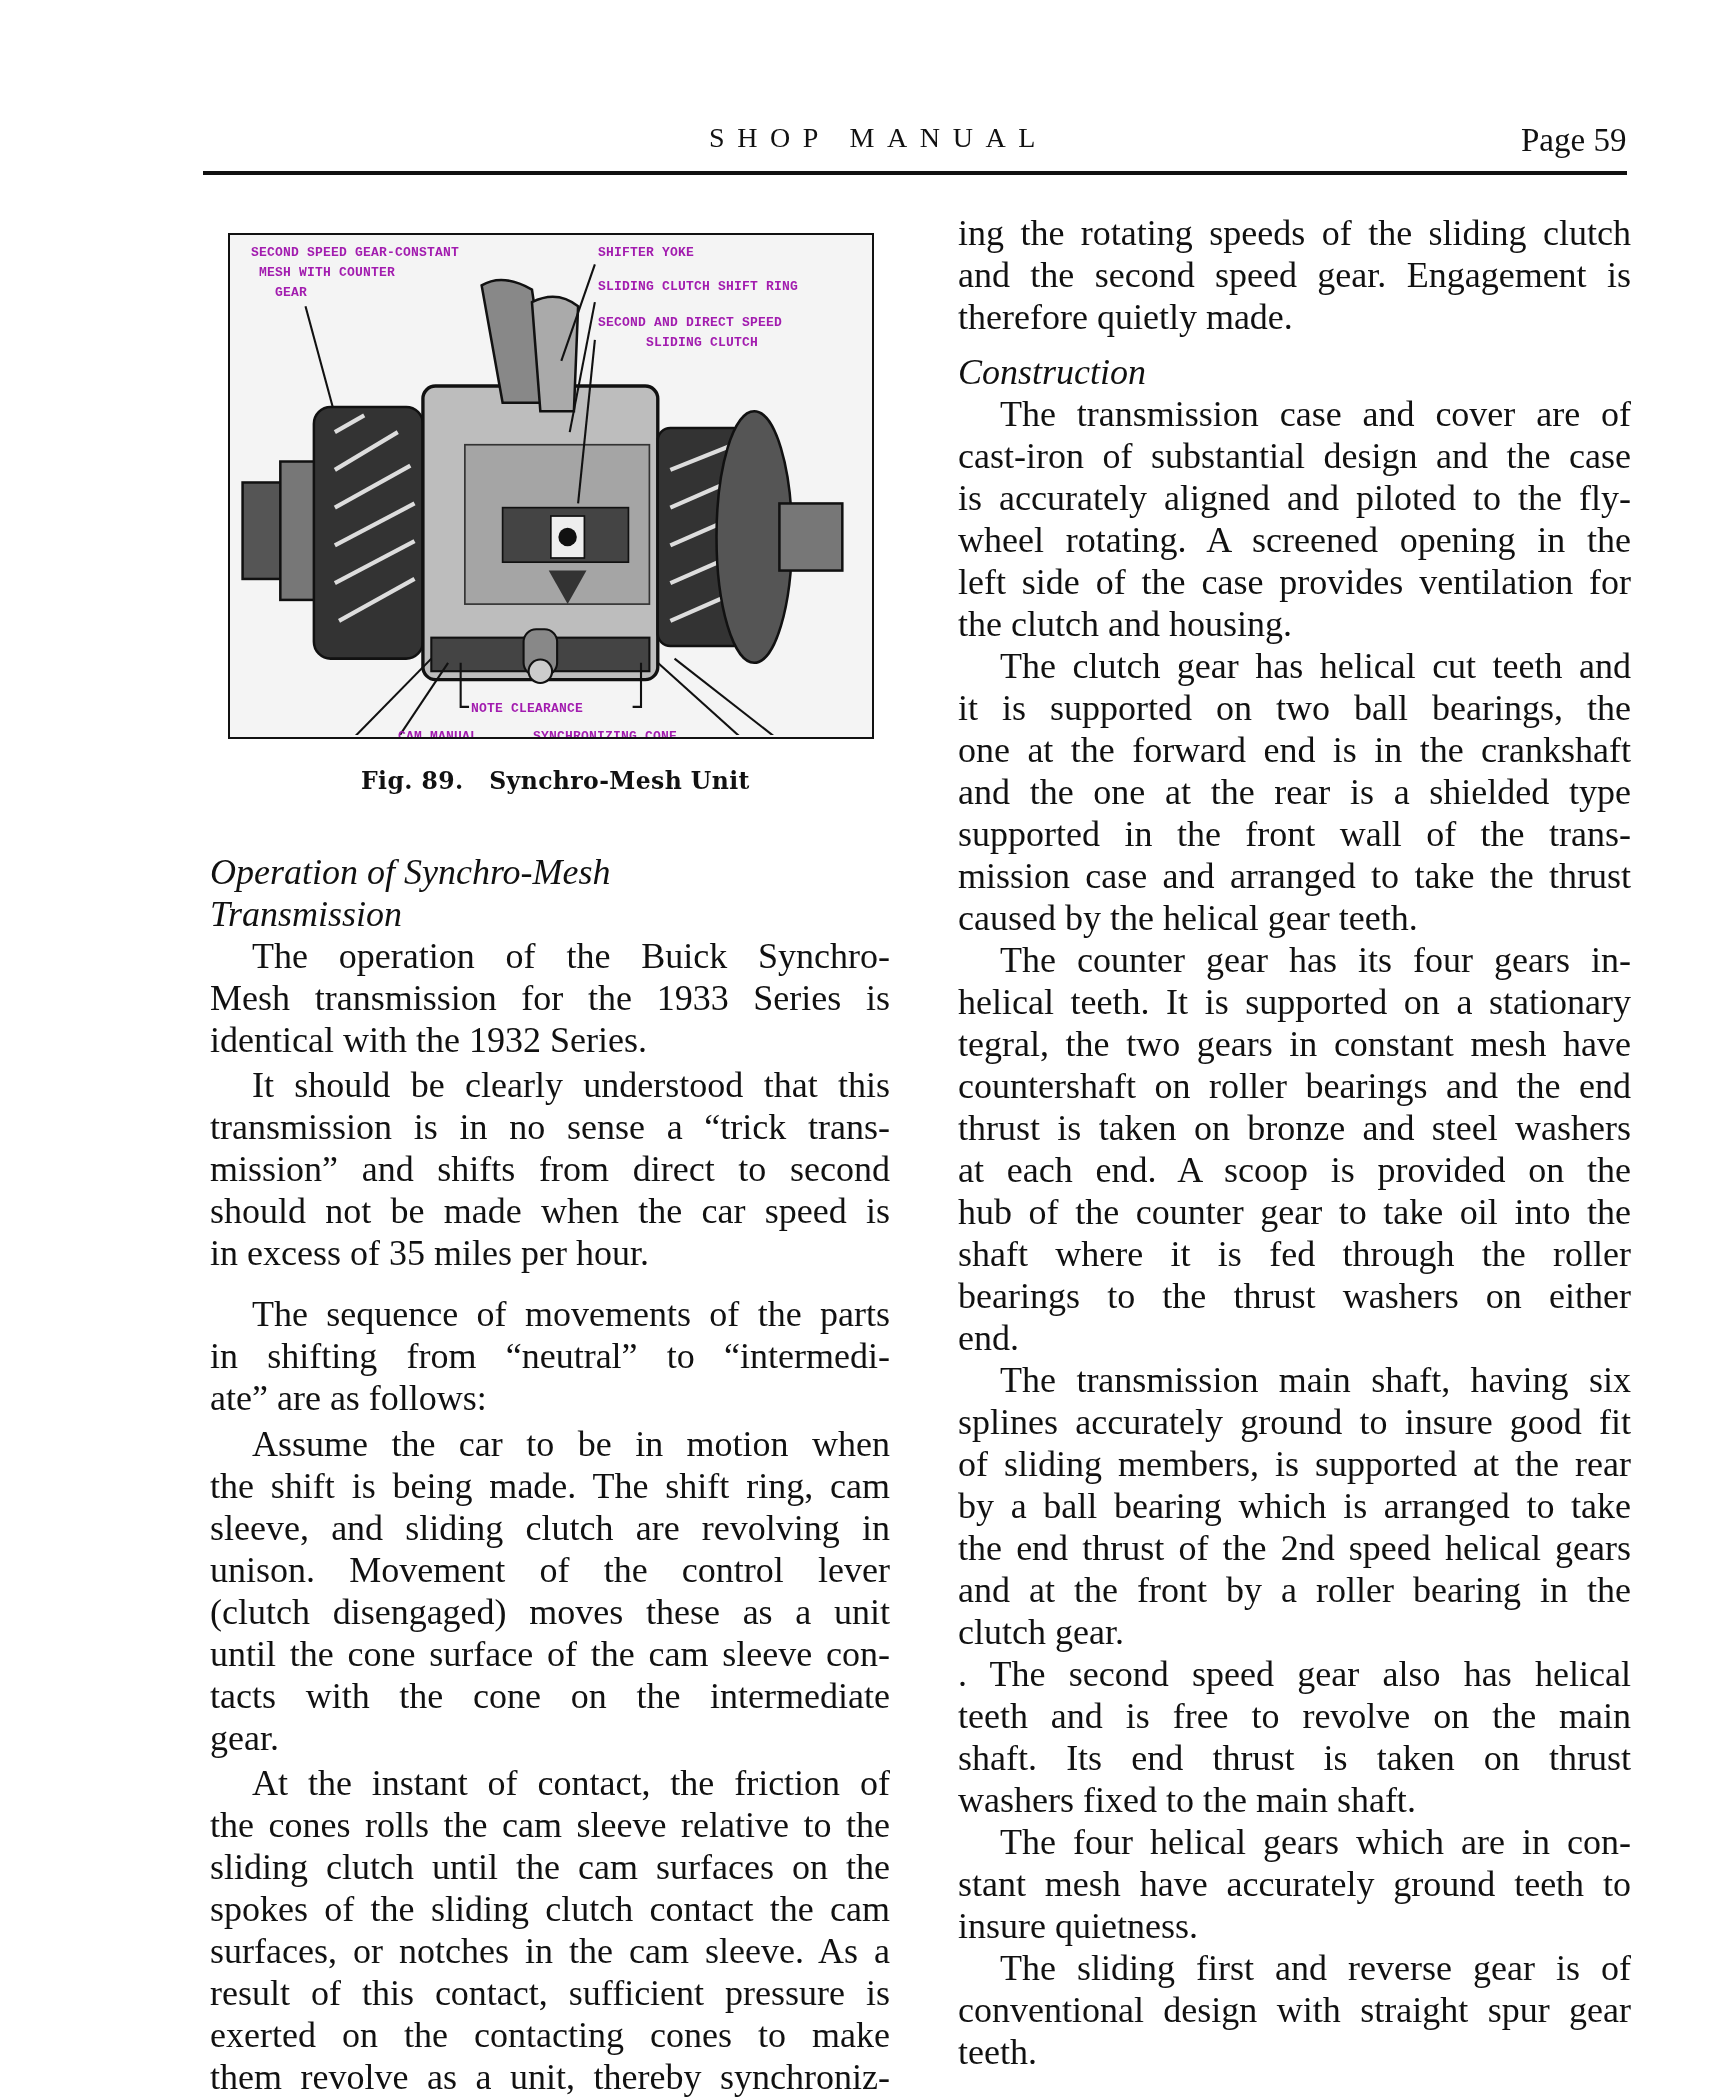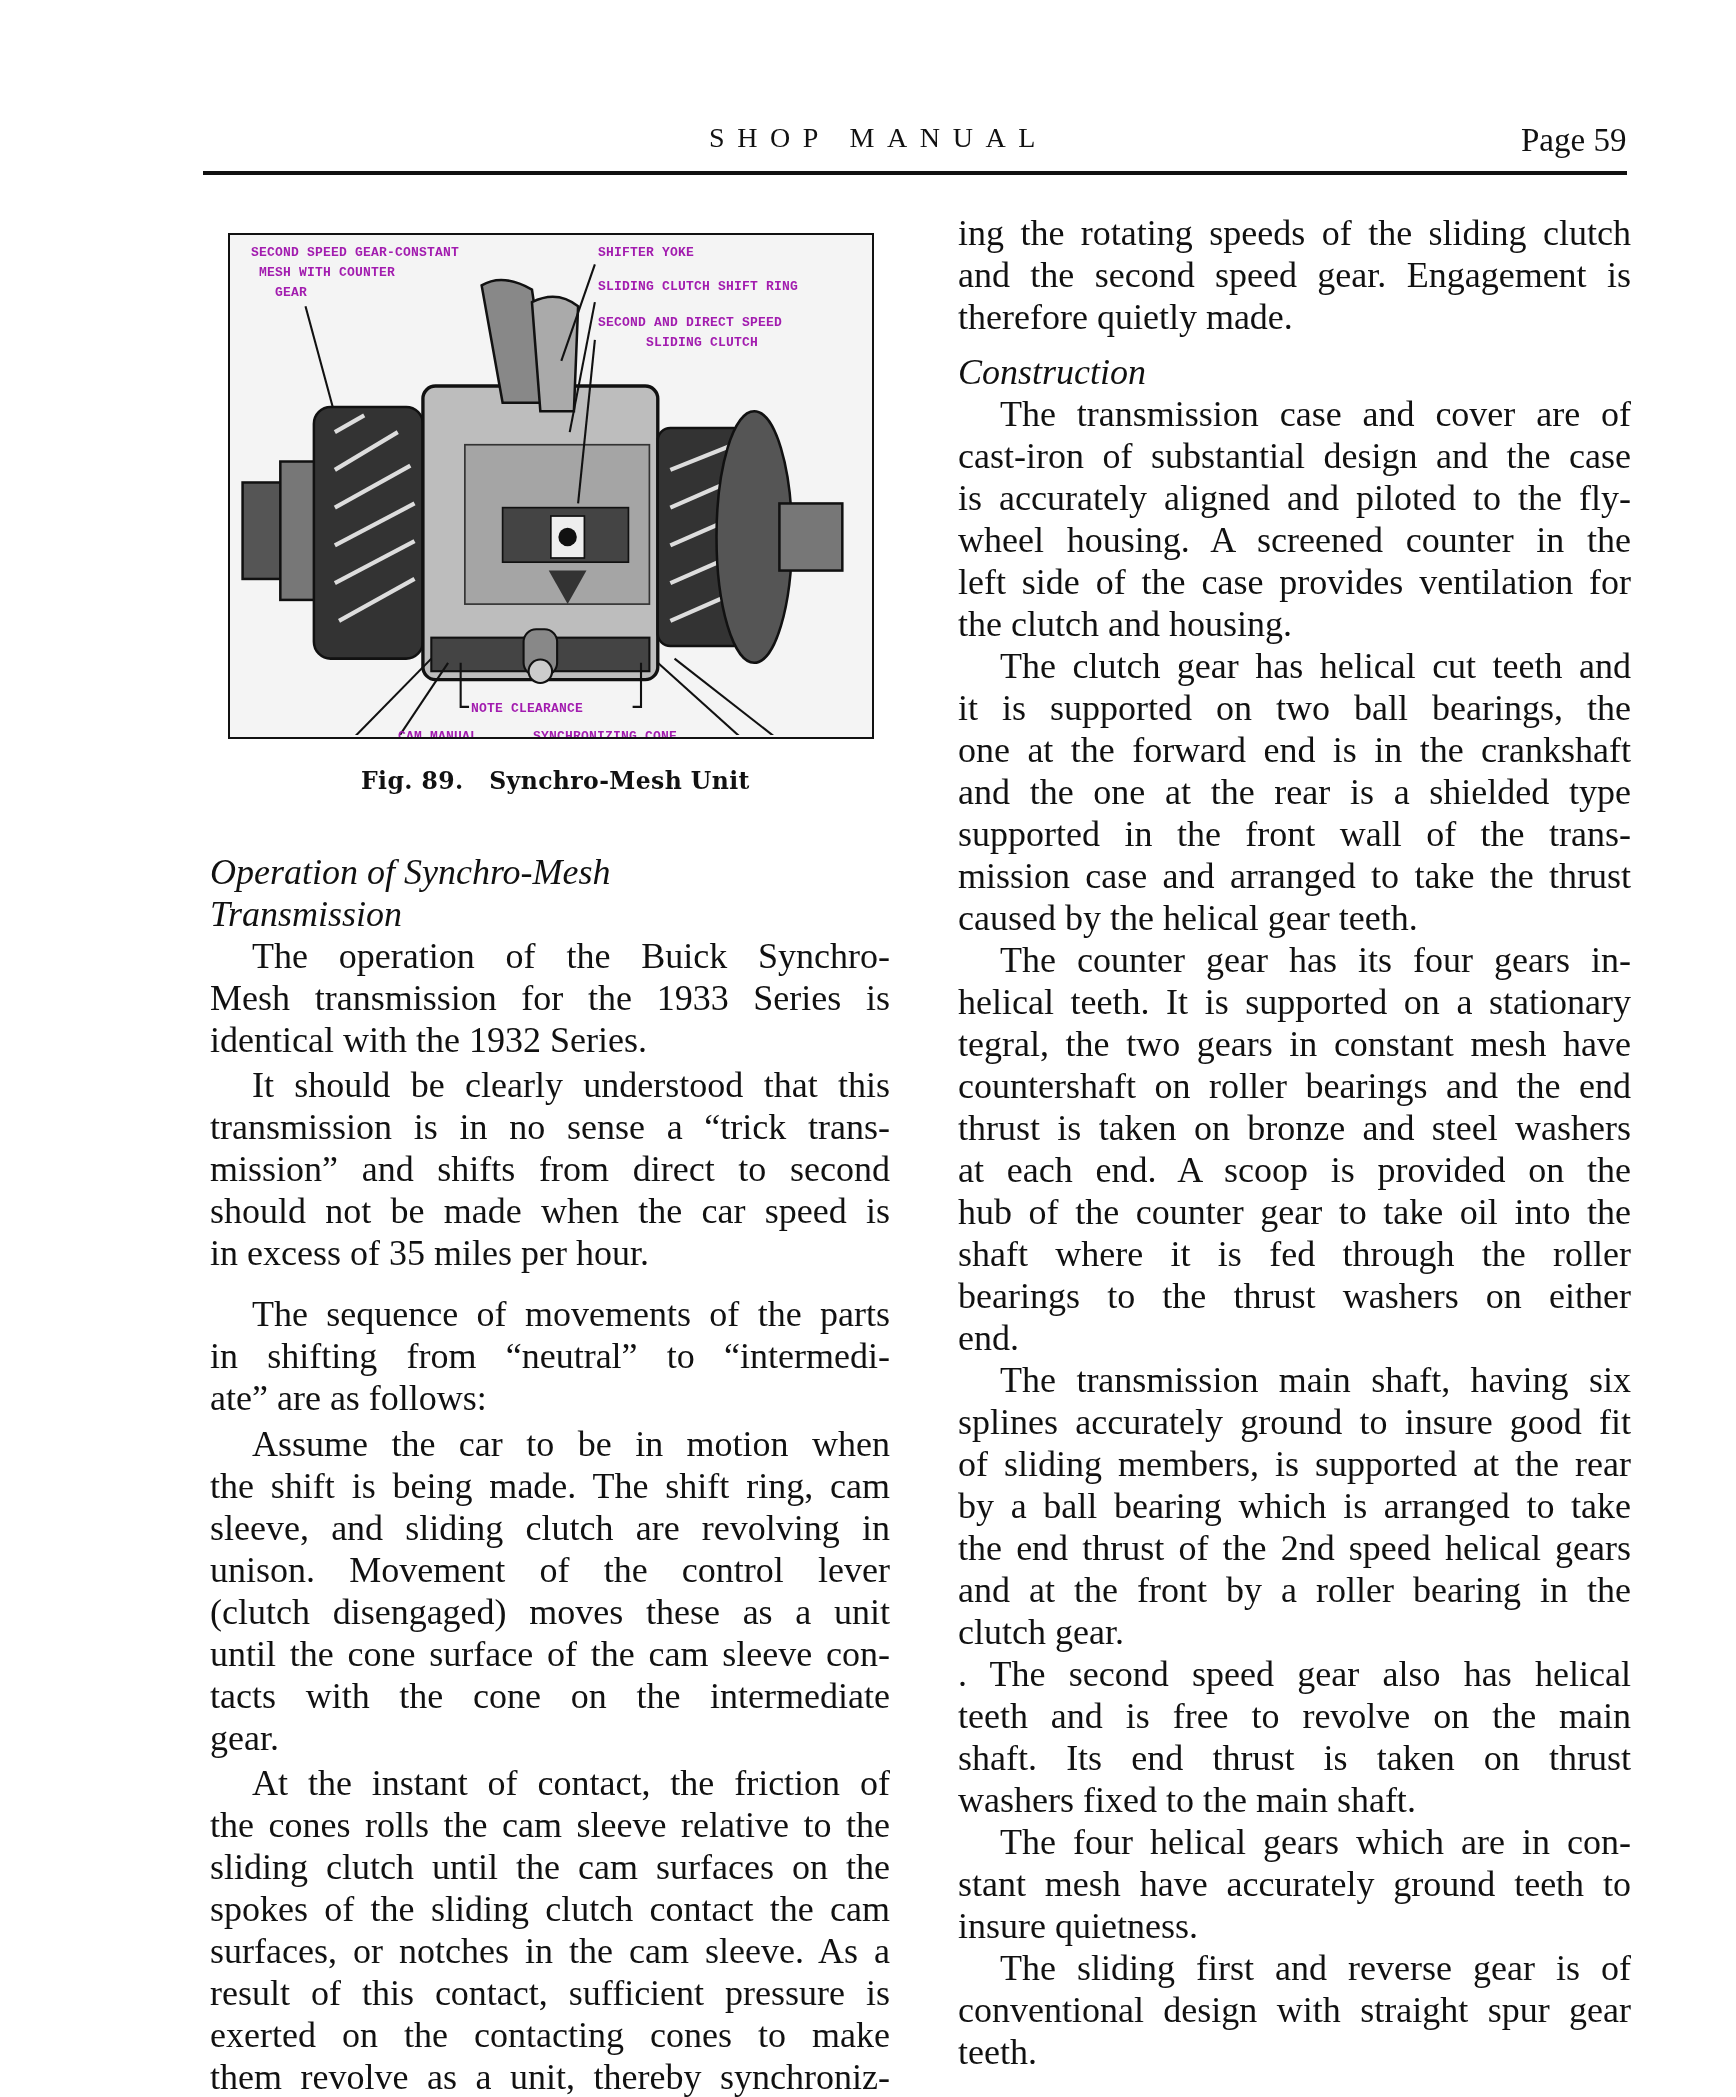--- a/index.html
+++ b/index.html
@@ -154,21 +154,21 @@
   <div id="right-top">
       <span class="line">ing the rotating speeds of the sliding clutch</span>
       <span class="line">and the second speed gear.  Engagement is</span>
       <span class="line last">therefore quietly made.</span>
     </div>
   <span class="line last heading" style="margin-top:12.6px;">Construction</span>
   <div id="right-lines">
       <span class="line indent">The transmission case and cover are of</span>
       <span class="line">cast-iron of substantial design and the case</span>
       <span class="line">is accurately aligned and piloted to the fly-</span>
-      <span class="line">wheel housing.  A screened counter in the</span>
+      <span class="line">wheel rotating.  A screened opening in the</span>
       <span class="line">left side of the case provides ventilation for</span>
       <span class="line last">the clutch and housing.</span>
       <span class="line indent">The clutch gear has helical cut teeth and</span>
       <span class="line">it is supported on two ball bearings, the</span>
       <span class="line">one at the forward end is in the crankshaft</span>
       <span class="line">and the one at the rear is a shielded type</span>
       <span class="line">supported in the front wall of the trans-</span>
       <span class="line">mission case and arranged to take the thrust</span>
       <span class="line last">caused by the helical gear teeth.</span>
       <span class="line indent">The counter gear has its four gears in-</span>

